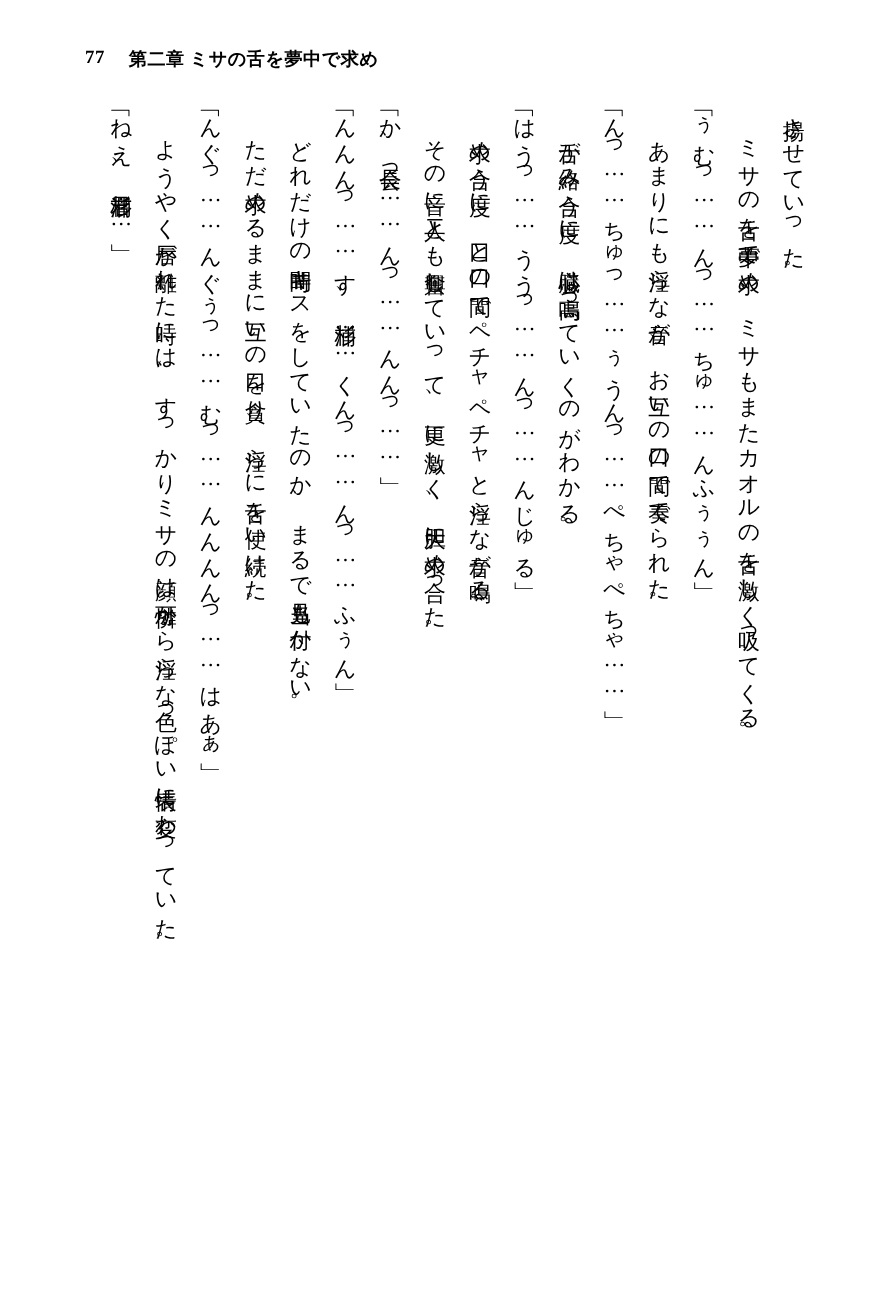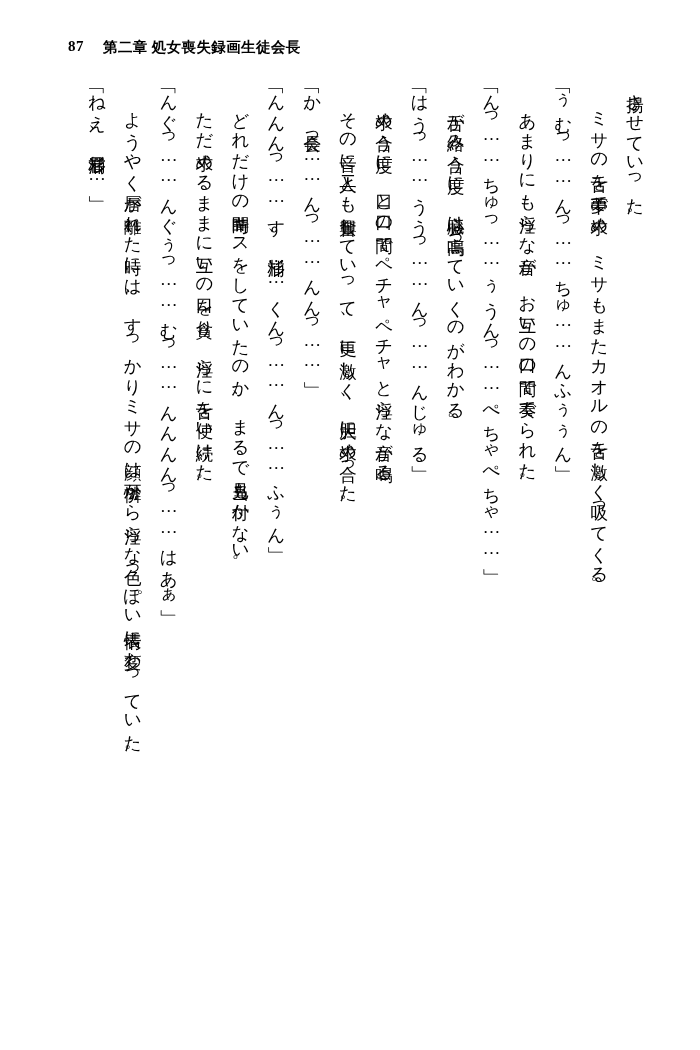--- a/index.html
+++ b/index.html
@@ -83,22 +83,22 @@
   .body-area, .header {
     -webkit-font-smoothing: antialiased;
   }
 </style>
 </head>
 <body>
 
 <div class="page">
 
   <div class="header">
-    <span class="page-number">87</span>
-    <span class="chapter">第二章 処女喪失録画生徒会長</span>
+    <span class="page-number">77</span>
+    <span class="chapter">第二章 ミサの舌を夢中で求め</span>
   </div>
 
   <div class="body-area">
     <p class="para no-indent">揚させていった。</p>
     <p class="para">ミサの舌を夢中で求め、ミサもまたカオルの舌を激しく吸ってくる。</p>
     <p class="para quote">「ぅむっ……んっ……ちゅ……んふぅぅん」</p>
     <p class="para">あまりにも淫らな音が、お互いの口の間で奏でられた。</p>
     <p class="para quote">「んっ……ちゅっ……ぅうんっ……ぺちゃぺちゃ……」</p>
     <p class="para">舌が絡み合う度に、心臓は高鳴っていくのがわかる。</p>
     <p class="para quote">「はうっ……ううっ……んっ……んじゅる」</p>

